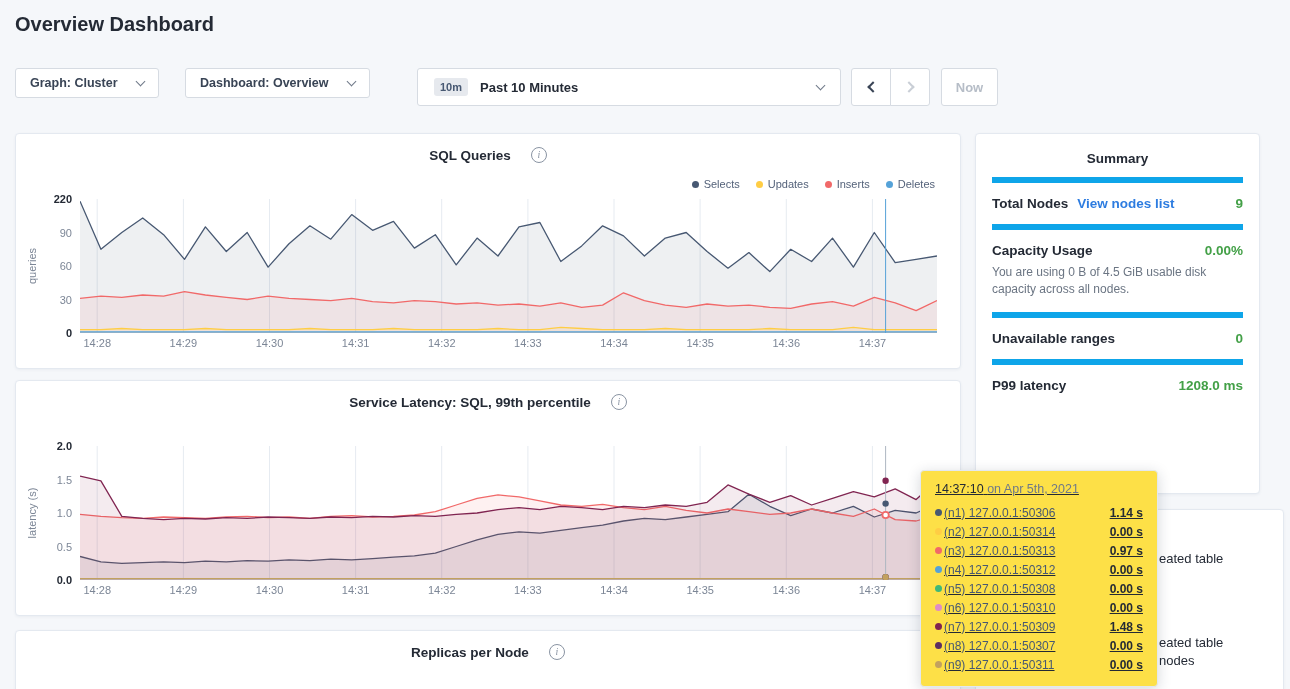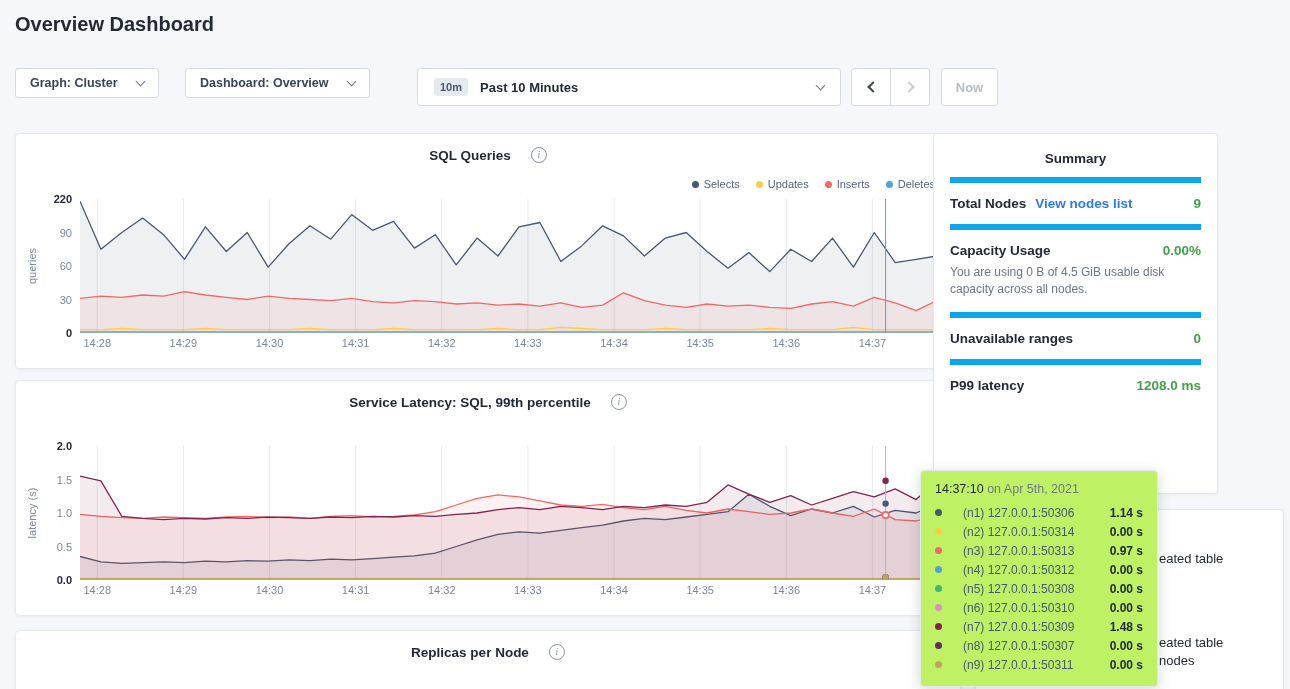--- a/index.html
+++ b/index.html
@@ -62,43 +62,43 @@
         transform:rotate(-90deg); font-size:11px; color:#7c8696; }
   .yticks { position:absolute; left:0; top:57px; width:56px; height:150px; display:flex;
         flex-direction:column; justify-content:space-between; align-items:flex-end; }
   .ytick { font-size:11px; color:#7c8696; height:16px; line-height:16px; }
   .ytick.strong { color:#242a35; font-weight:700; }
   .plot-svg { position:absolute; left:64px; top:65px; width:857px; height:134px; }
   .xticks { position:absolute; left:64px; top:203px; width:857px; height:16px; }
   .xtick { position:absolute; width:48px; text-align:center; font-size:11px; color:#7c8696; }
 
   
-  .summary-card { left:933px; top:133px; width:285px; height:361px; padding:0 16px; overflow:hidden; }
+  .summary-card { left:975px; top:133px; width:285px; height:361px; padding:0 16px; overflow:hidden; }
   .sum-title { text-align:center; font-weight:700; font-size:13.5px; padding:17px 0 11px; }
   .sum-row { border-top:6px solid #0ea5e9; padding:13px 0; }
   .sum-main { display:flex; align-items:baseline; font-size:13.5px; font-weight:700; color:#242a35; }
   .sum-link { color:#2d7ce0; margin-left:9px; text-decoration:none; cursor:pointer; }
   .sum-value { margin-left:auto; color:#43a047; }
   .sum-note { font-size:12px; color:#6b7583; font-weight:400; margin-top:6px; line-height:1.45; }
 
   
   .events-card { left:975px; top:509px; width:309px; height:196px; }
   .ev-frag { position:absolute; left:183px; font-size:13px; color:#242a35; }
   .ev-frag:nth-child(1) { top:41px; }
   .ev-frag:nth-child(2) { top:125px; }
   .ev-frag:nth-child(3) { top:143px; }
 
   
-  .hover-tooltip { position:absolute; left:920px; top:470px; width:238px; background:#bef264;
+  .hover-tooltip { position:absolute; left:920px; top:470px; width:238px; background:#fde047;
         border:1px solid #e3e8ef; border-radius:4px; box-shadow:0 3px 14px rgba(30,40,60,0.18);
-        padding:11px 14px 12px; z-index:60; }
+        padding:11px 14px 12px; z-index:60;text-decoration:underline; }
   .tt-head { font-size:12.5px; margin-bottom:7px; }
   .tt-time { color:#242a35; }
   .tt-date { color:#6f7988; }
-  .tt-row { display:flex; align-items:center; gap:21px; padding:2.5px 0; font-size:12px; }
+  .tt-row { display:flex; align-items:center; gap:2px; padding:2.5px 0; font-size:12px; }
   .tt-node { color:#475872; }
   .tt-val { margin-left:auto; font-weight:700; color:#242a35; }
 </style>
 </head>
 <body>
 
 <div id="app">
 
   <h1>Overview Dashboard</h1>
 

